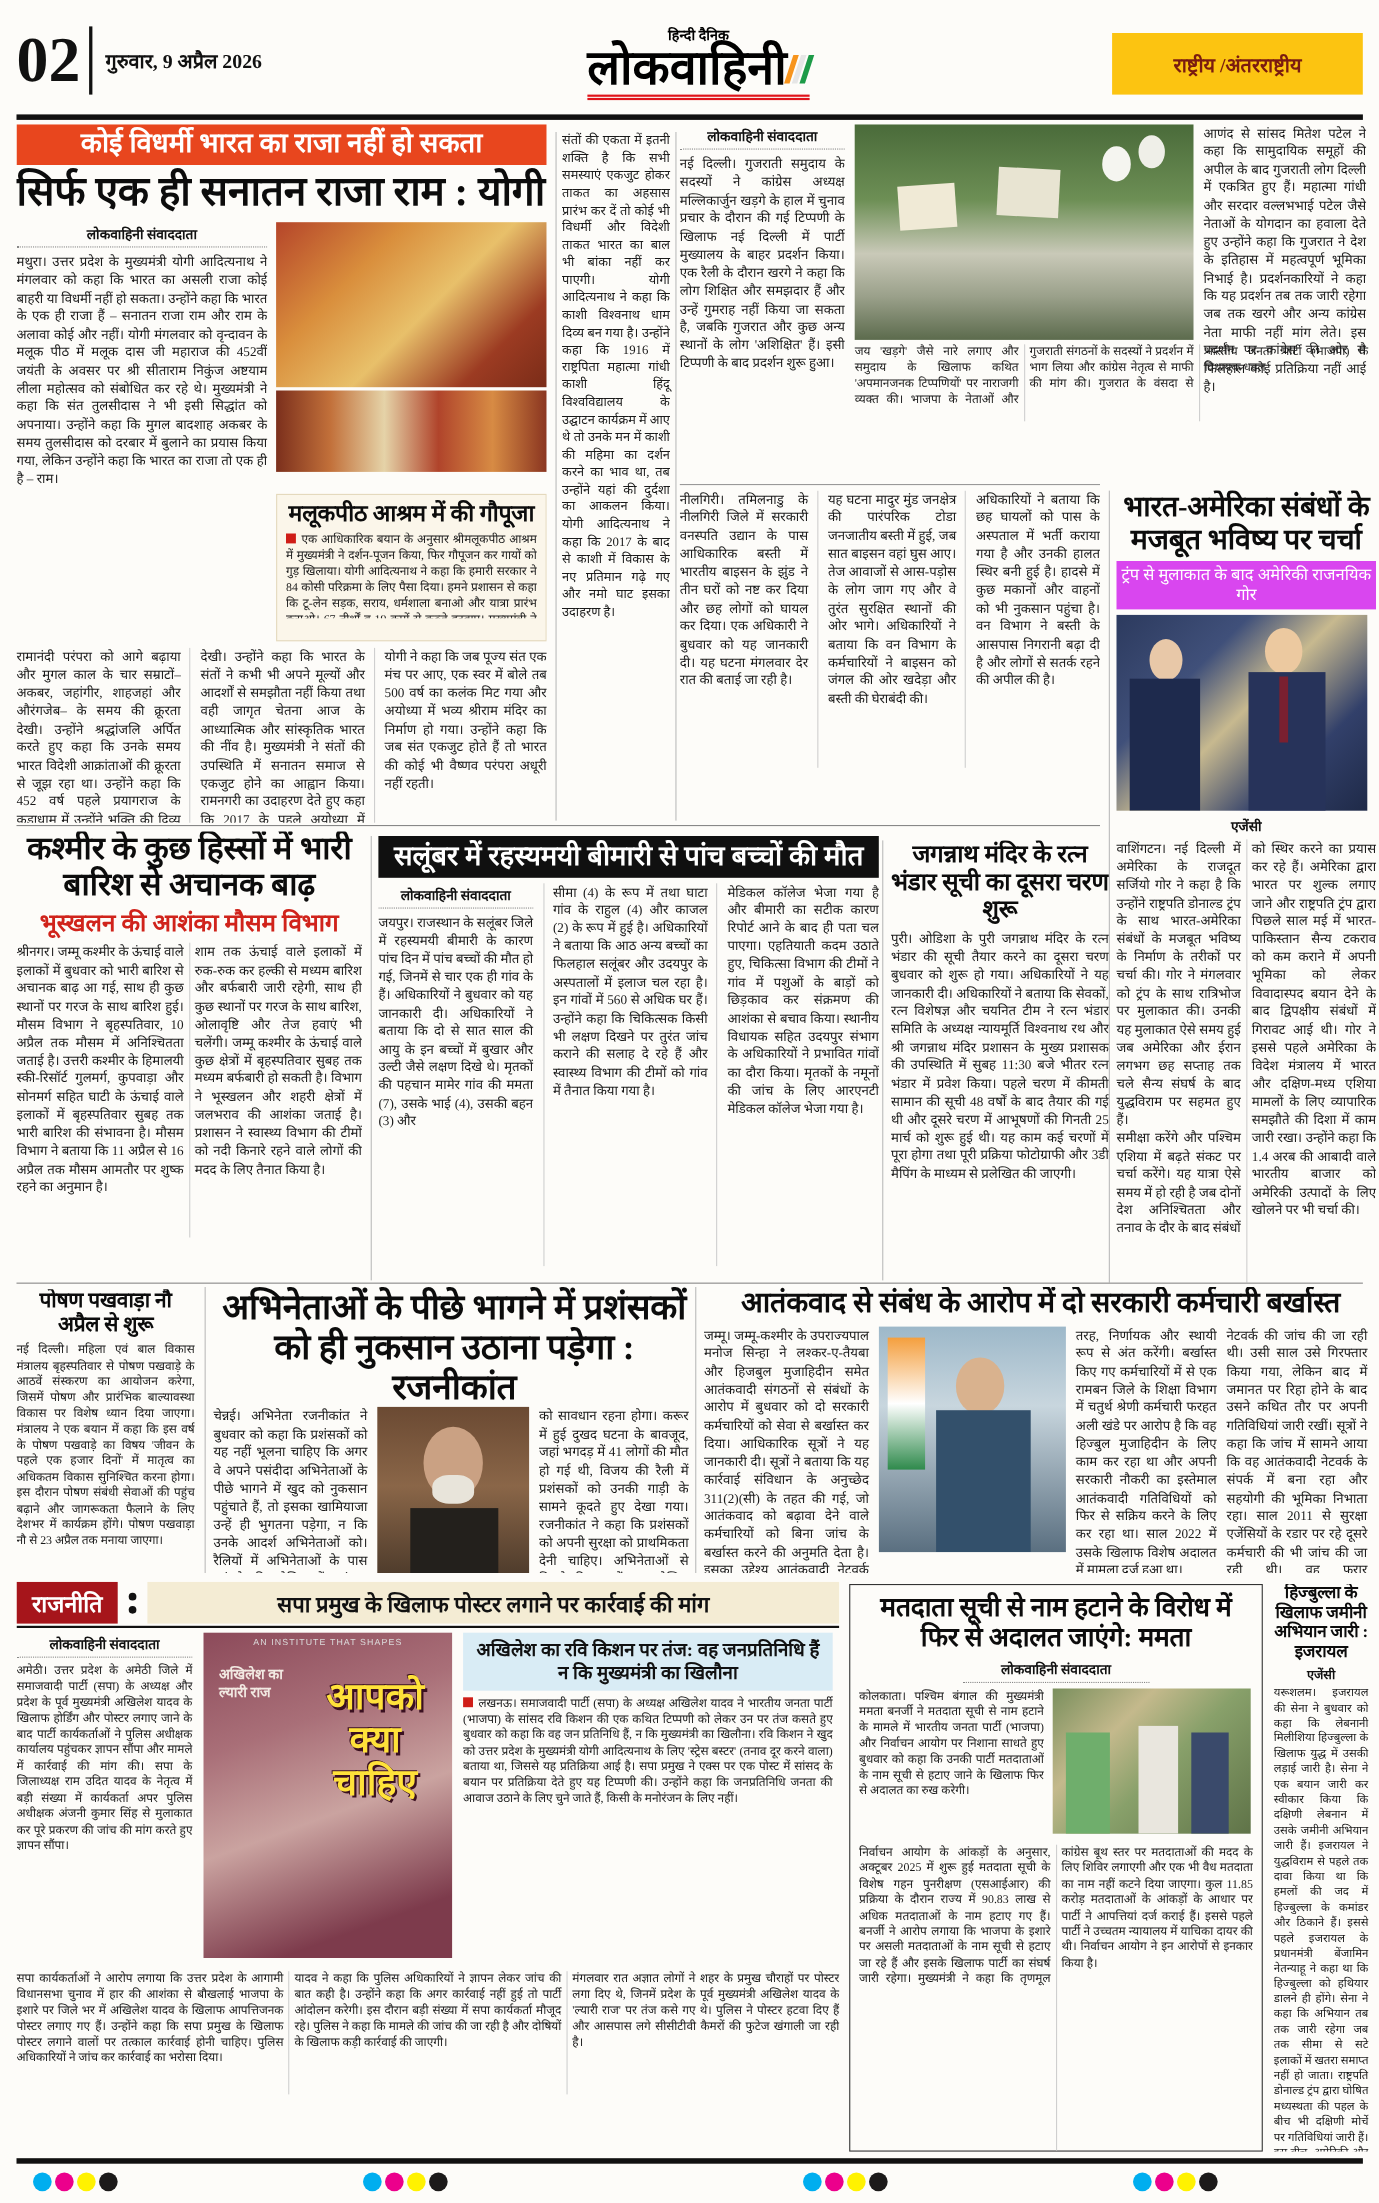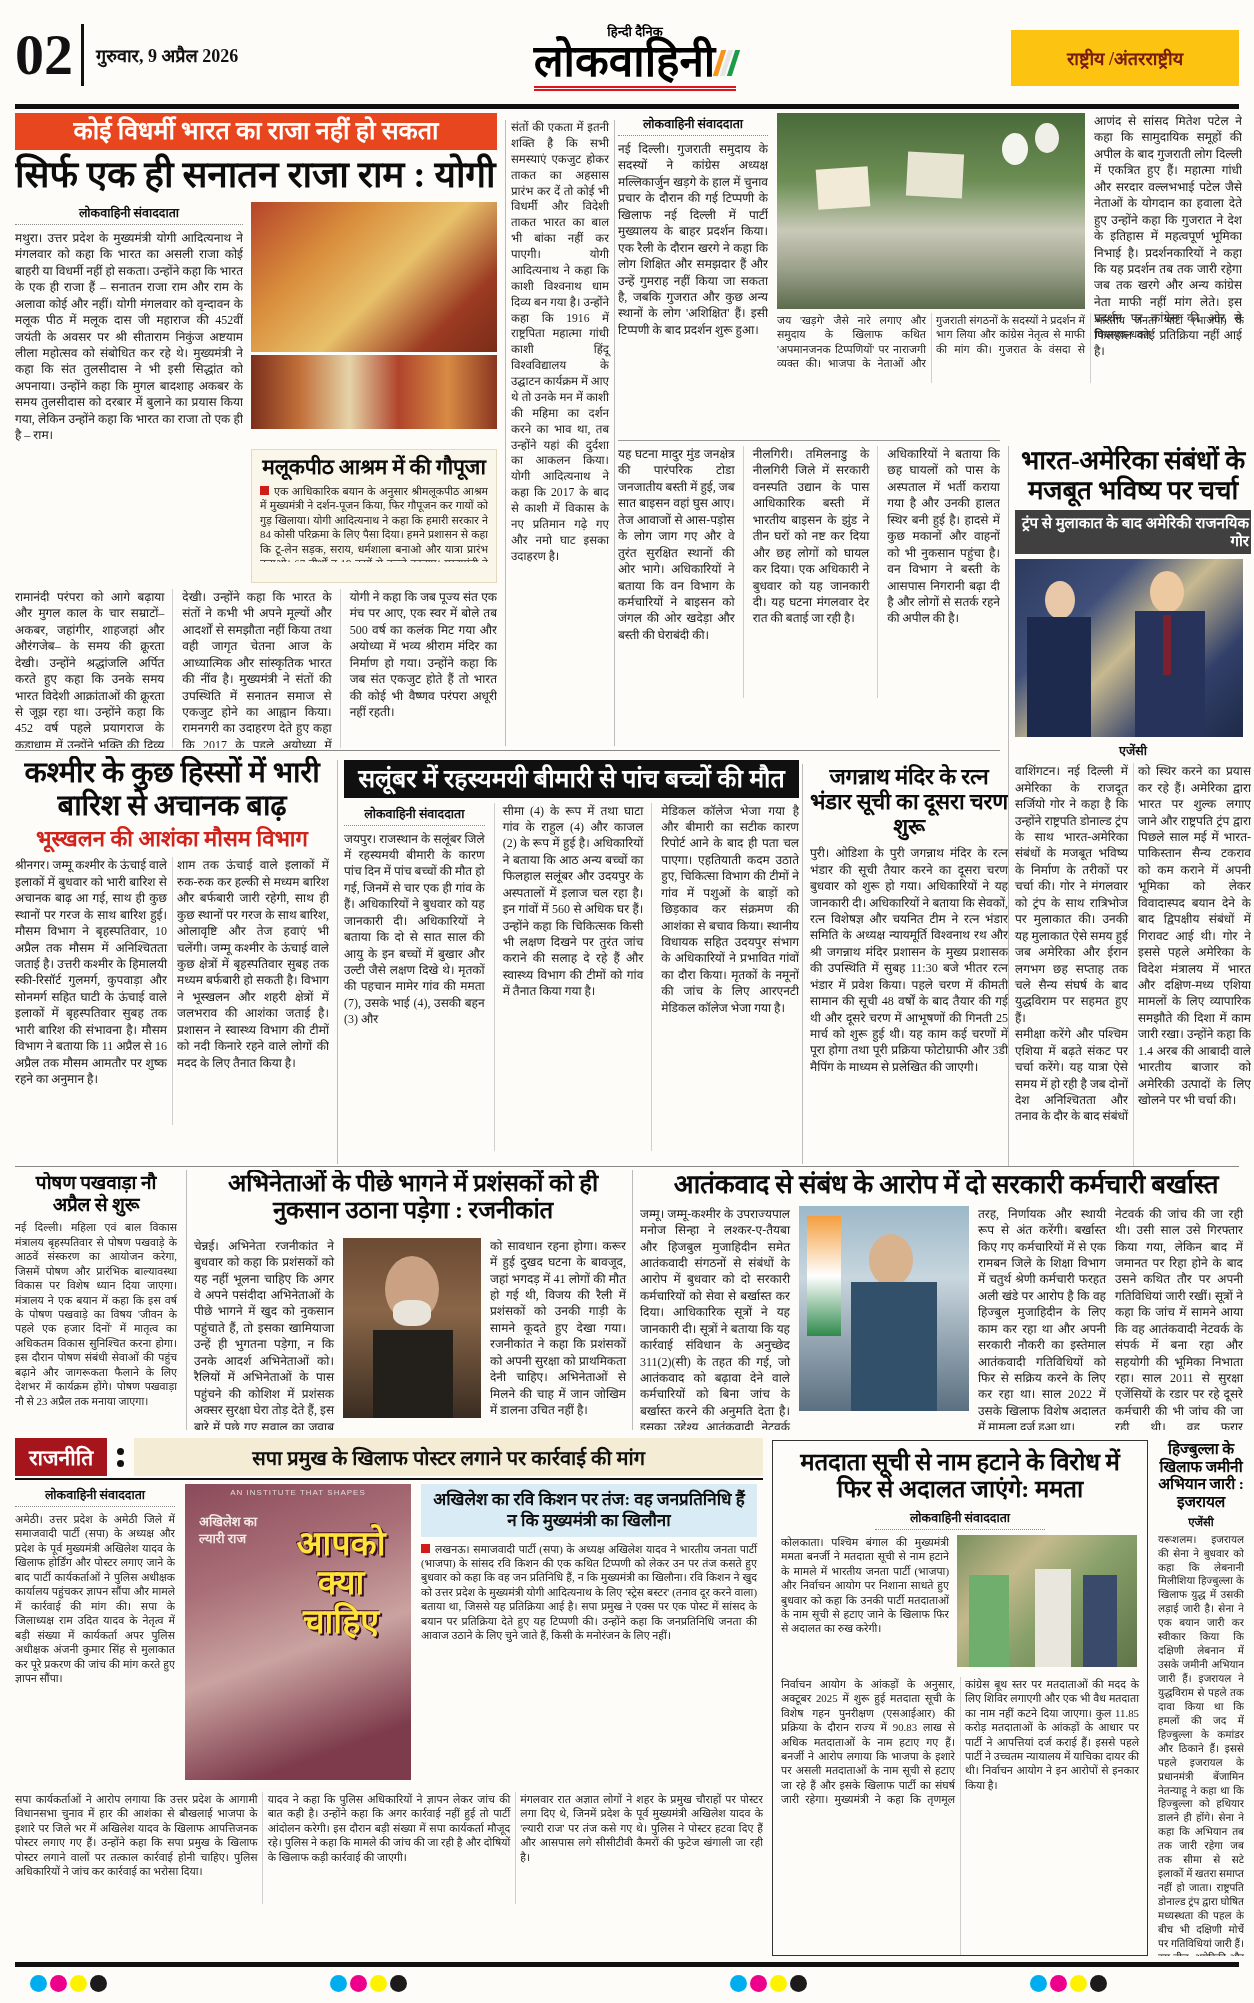--- a/index.html
+++ b/index.html
@@ -7,22 +7,22 @@
         font-family:"Liberation Serif","DejaVu Serif",serif;color:#111}
   .abs{position:absolute;overflow:hidden}
   .hl{font-weight:bold;color:#0c0c0c;line-height:1.14;letter-spacing:-.2px}
   .ctr{text-align:center}
   .bd{font-size:12px;line-height:1.37;text-align:justify;color:#1a1a1a}
   .bd-sm{font-size:10.8px;line-height:1.34;text-align:justify;color:#1a1a1a}
   .by{font-weight:bold;font-size:12.5px;text-align:center;padding:2px 0 3px;
       border-bottom:1px dotted #888;margin-bottom:5px}
   .kicker{background:#e8461e;color:#fff;font-weight:bold;font-size:25px;
           text-align:center;padding:4px 0;line-height:1.15}
-  .band-red{background:#404040;color:#fff;font-weight:bold;font-size:15px;
-            text-align:right;padding:4px 2px;line-height:1.2}
+  .band-red{background:#d946ef;color:#fff;font-weight:normal;font-size:15px;
+            text-align:center;padding:4px 2px;line-height:1.2}
   .band-blk{background:#101010;color:#fff;font-weight:bold;font-size:25px;
             text-align:center;padding:5px 0;line-height:1.1}
   .photo{position:relative;overflow:hidden}
   .row{display:flex}
   .cols2{column-count:2;column-gap:10px;column-rule:1px solid #cfcfcf}
   .cols3{column-count:3;column-gap:10px;column-rule:1px solid #cfcfcf}
   .hrule{position:absolute;background:#111}
   .subhead-red{color:#d0231b;font-weight:bold;text-align:center;line-height:1.15}
   .dotgrp{position:absolute;display:flex}
   .dot{width:17px;height:17px;border-radius:50%;margin-right:3px}
@@ -98,22 +98,22 @@
         <div class="bd-sm cols2" style="height:70px;margin-top:4px">जय 'खड़गे' जैसे नारे लगाए और समुदाय के खिलाफ कथित 'अपमानजनक टिप्पणियों' पर नाराजगी व्यक्त की। भाजपा के नेताओं और गुजराती संगठनों के सदस्यों ने प्रदर्शन में भाग लिया और कांग्रेस नेतृत्व से माफी की मांग की। गुजरात के वंसदा से भारतीय जनता पार्टी (भाजपा) के विधायक धवल</div>
       </div>
       <div class="bd" style="width:148px;height:272px;overflow:hidden">आणंद से सांसद मितेश पटेल ने कहा कि सामुदायिक समूहों की अपील के बाद गुजराती लोग दिल्ली में एकत्रित हुए हैं। महात्मा गांधी और सरदार वल्लभभाई पटेल जैसे नेताओं के योगदान का हवाला देते हुए उन्होंने कहा कि गुजरात ने देश के इतिहास में महत्वपूर्ण भूमिका निभाई है। प्रदर्शनकारियों ने कहा कि यह प्रदर्शन तब तक जारी रहेगा जब तक खरगे और अन्य कांग्रेस नेता माफी नहीं मांग लेते। इस प्रदर्शन पर कांग्रेस की ओर से फिलहाल कोई प्रतिक्रिया नहीं आई है।</div>
     </div>
   </div>
 
   <div class="hrule" style="left:618px;top:440px;width:382px;height:1px;background:#999"></div>
 
   <div class="abs" style="left:618px;top:446px;width:382px;height:300px">
     <div class="row" style="gap:9px;height:252px">
+      <div class="bd" style="width:120px;border-right:1px solid #cfcfcf;padding-right:8px">नीलगिरी। तमिलनाडु के नीलगिरी जिले में सरकारी वनस्पति उद्यान के पास आधिकारिक बस्ती में भारतीय बाइसन के झुंड ने तीन घरों को नष्ट कर दिया और छह लोगों को घायल कर दिया। एक अधिकारी ने बुधवार को यह जानकारी दी। यह घटना मंगलवार देर रात की बताई जा रही है।</div>
       <div class="bd" style="width:120px;border-right:1px solid #cfcfcf;padding-right:8px">यह घटना मादुर मुंड जनक्षेत्र की पारंपरिक टोडा जनजातीय बस्ती में हुई, जब सात बाइसन वहां घुस आए। तेज आवाजों से आस-पड़ोस के लोग जाग गए और वे तुरंत सुरक्षित स्थानों की ओर भागे। अधिकारियों ने बताया कि वन विभाग के कर्मचारियों ने बाइसन को जंगल की ओर खदेड़ा और बस्ती की घेराबंदी की।</div>
-      <div class="bd" style="width:120px;border-right:1px solid #cfcfcf;padding-right:8px">नीलगिरी। तमिलनाडु के नीलगिरी जिले में सरकारी वनस्पति उद्यान के पास आधिकारिक बस्ती में भारतीय बाइसन के झुंड ने तीन घरों को नष्ट कर दिया और छह लोगों को घायल कर दिया। एक अधिकारी ने बुधवार को यह जानकारी दी। यह घटना मंगलवार देर रात की बताई जा रही है।</div>
       <div class="bd" style="width:116px">अधिकारियों ने बताया कि छह घायलों को पास के अस्पताल में भर्ती कराया गया है और उनकी हालत स्थिर बनी हुई है। हादसे में कुछ मकानों और वाहनों को भी नुकसान पहुंचा है। वन विभाग ने बस्ती के आसपास निगरानी बढ़ा दी है और लोगों से सतर्क रहने की अपील की है।</div>
     </div>
   </div>
 
   <div class="abs" style="left:1008px;top:446px;width:236px;height:720px;border-left:1px solid #bbb;padding-left:6px">
     <div class="hl ctr" style="font-size:26px">भारत-अमेरिका संबंधों के मजबूत भविष्य पर चर्चा</div>
     <div class="band-red" style="margin:5px 0">ट्रंप से मुलाकात के बाद अमेरिकी राजनयिक गोर</div>
     <div class="photo" style="width:228px;height:178px;background:linear-gradient(135deg,#2c3a5e 0%,#40507a 30%,#c7b98f 50%,#32406a 75%,#1f2a48 100%)">
       <div style="position:absolute;left:30px;top:22px;width:30px;height:38px;border-radius:50%;background:#e8c8a8"></div>
       <div style="position:absolute;left:135px;top:12px;width:34px;height:42px;border-radius:50%;background:#ecc9a0"></div>
@@ -157,21 +157,21 @@
   </div>
 
   <div class="hrule" style="left:15px;top:1166px;width:1224px;height:1px;background:#888"></div>
 
   <div class="abs" style="left:15px;top:1172px;width:162px;height:258px">
     <div class="hl ctr" style="font-size:19px;margin-bottom:5px">पोषण पखवाड़ा नौ अप्रैल से शुरू</div>
     <div class="bd-sm" style="height:200px">नई दिल्ली। महिला एवं बाल विकास मंत्रालय बृहस्पतिवार से पोषण पखवाड़े के आठवें संस्करण का आयोजन करेगा, जिसमें पोषण और प्रारंभिक बाल्यावस्था विकास पर विशेष ध्यान दिया जाएगा। मंत्रालय ने एक बयान में कहा कि इस वर्ष के पोषण पखवाड़े का विषय 'जीवन के पहले एक हजार दिनों' में मातृत्व का अधिकतम विकास सुनिश्चित करना होगा। इस दौरान पोषण संबंधी सेवाओं की पहुंच बढ़ाने और जागरूकता फैलाने के लिए देशभर में कार्यक्रम होंगे। पोषण पखवाड़ा नौ से 23 अप्रैल तक मनाया जाएगा।</div>
   </div>
 
   <div class="abs" style="left:186px;top:1170px;width:438px;height:260px;border-left:1px solid #bbb;padding-left:7px">
-    <div class="hl ctr" style="font-size:24px;margin-bottom:13px">अभिनेताओं के पीछे भागने में प्रशंसकों को ही नुकसान उठाना पड़ेगा : रजनीकांत</div>
+    <div class="hl ctr" style="font-size:32px;margin-bottom:0">अभिनेताओं के पीछे भागने में प्रशंसकों को ही नुकसान उठाना पड़ेगा : रजनीकांत</div>
     <div class="row" style="gap:9px;height:186px">
       <div class="bd" style="width:140px">चेन्नई। अभिनेता रजनीकांत ने बुधवार को कहा कि प्रशंसकों को यह नहीं भूलना चाहिए कि अगर वे अपने पसंदीदा अभिनेताओं के पीछे भागने में खुद को नुकसान पहुंचाते हैं, तो इसका खामियाजा उन्हें ही भुगतना पड़ेगा, न कि उनके आदर्श अभिनेताओं को। रैलियों में अभिनेताओं के पास पहुंचने की कोशिश में प्रशंसक अक्सर सुरक्षा घेरा तोड़ देते हैं, इस बारे में पूछे गए सवाल का जवाब देते हुए अभिनेता ने अपनी टिप्पणी की।</div>
       <div class="photo" style="width:138px;height:180px;background:linear-gradient(180deg,#6b4a33 0%,#8a6648 40%,#3a2d22 100%)">
         <div style="position:absolute;left:42px;top:18px;width:54px;height:66px;border-radius:50%;background:#caa183"></div>
         <div style="position:absolute;left:50px;top:62px;width:38px;height:26px;background:#e8e4da;border-radius:40%"></div>
         <div style="position:absolute;left:30px;top:92px;width:80px;height:88px;background:#23201c"></div>
       </div>
       <div class="bd" style="width:136px">को सावधान रहना होगा। करूर में हुई दुखद घटना के बावजूद, जहां भगदड़ में 41 लोगों की मौत हो गई थी, विजय की रैली में प्रशंसकों को उनकी गाड़ी के सामने कूदते हुए देखा गया। रजनीकांत ने कहा कि प्रशंसकों को अपनी सुरक्षा को प्राथमिकता देनी चाहिए। अभिनेताओं से मिलने की चाह में जान जोखिम में डालना उचित नहीं है।</div>
     </div>
   </div>

